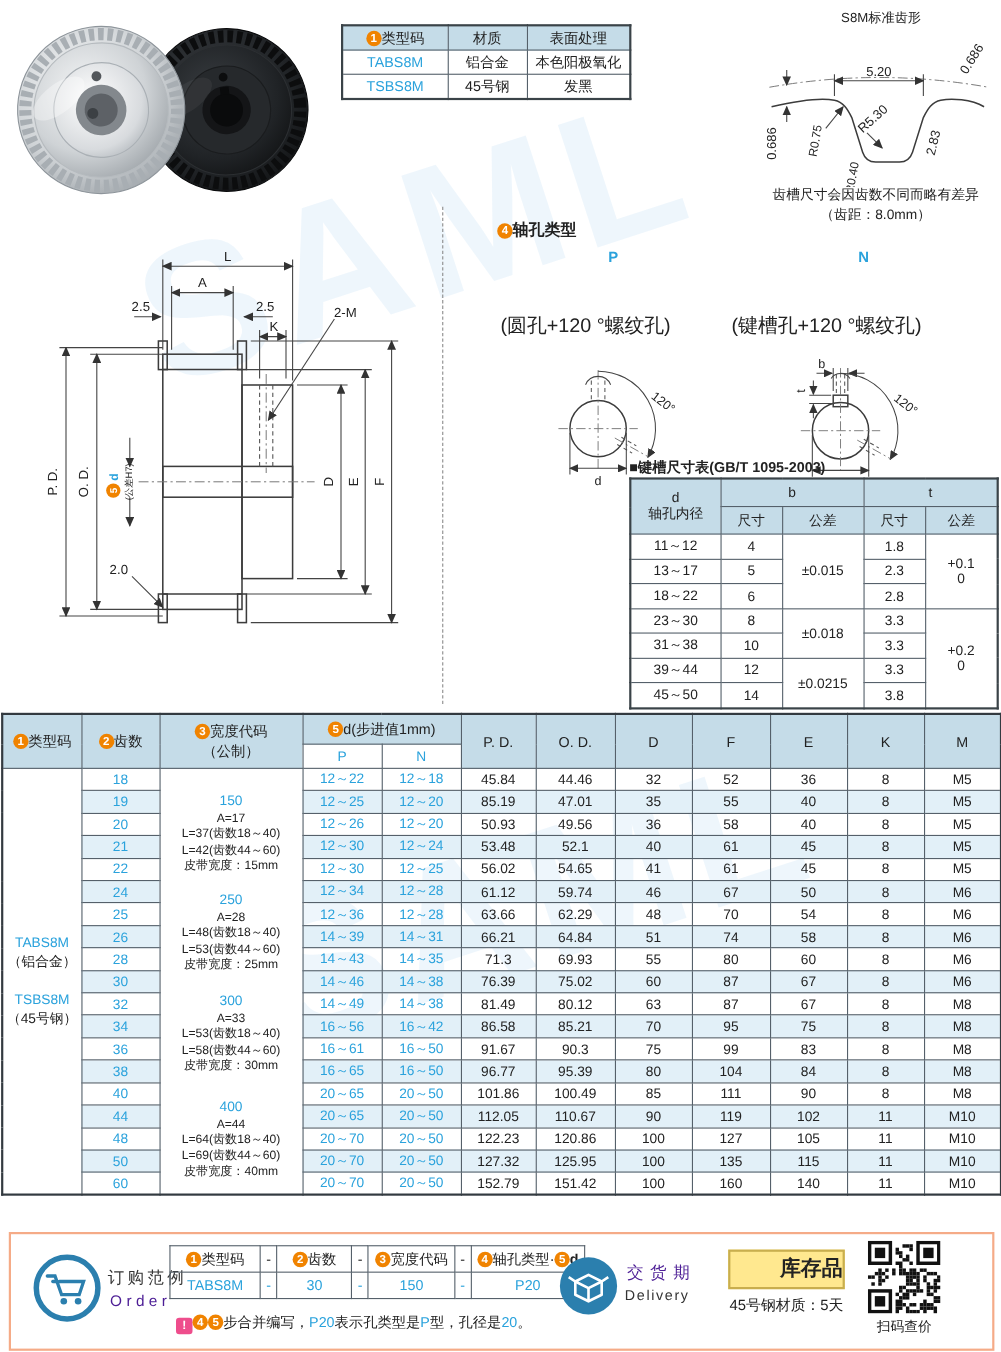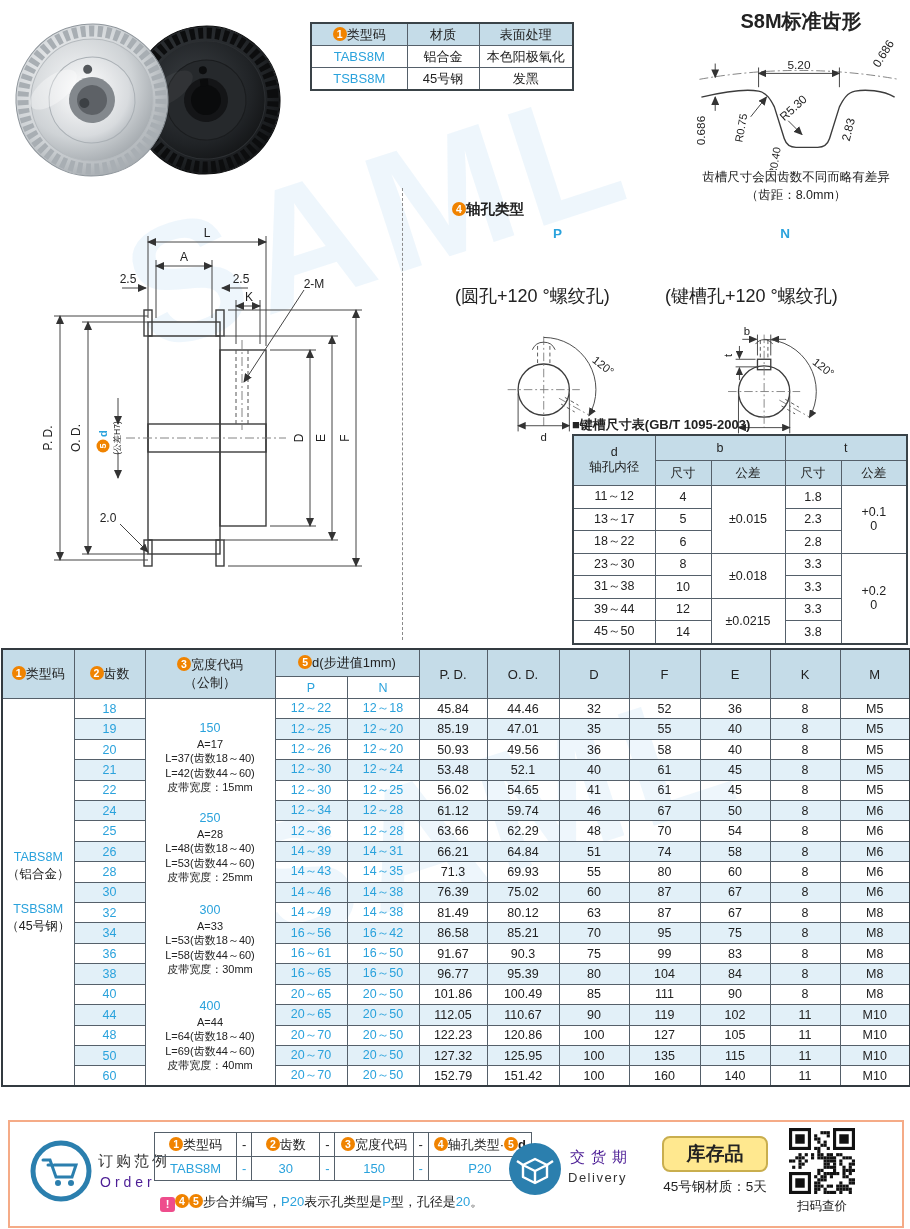--- a/index.html
+++ b/index.html
@@ -14,21 +14,21 @@
         font-size:10.5px;line-height:14px;text-align:center;font-weight:bold;vertical-align:1px;}
   .warn{display:inline-block;width:15px;height:15px;border-radius:3px;background:#ee4d8c;color:#fff;
         font-size:11px;line-height:15px;text-align:center;font-weight:bold;vertical-align:-2px;}
   
   .wm{position:absolute;font-weight:bold;color:rgba(90,170,225,0.10);pointer-events:none;
       font-size:170px;transform:rotate(-18deg);letter-spacing:8px;}
   
   #spec-table{position:absolute;left:310px;top:22px;width:262px;font-size:13px;border:2px solid #3a4348;}
   #spec-table th,#spec-table td{height:21px;}
   
-  #tooth-title{position:absolute;left:695px;top:8px;width:212px;text-align:center;font-size:20px;font-weight:bold;}
+  #tooth-title{position:absolute;left:695px;top:8px;width:212px;text-align:center;font-size:12px;font-weight:normal;}
   #tooth-notes{position:absolute;left:685px;top:168px;width:222px;text-align:center;font-size:12.5px;line-height:18px;}
   .dimtxt{font-size:11px;fill:#222;}
   .dimtxt12{font-size:12px;fill:#222;}
   .dline{stroke:#444;stroke-width:1;fill:none;}
   .oline{stroke:#3c3c3c;stroke-width:1.4;fill:none;}
   .dashd{stroke:#555;stroke-width:1;stroke-dasharray:4,3;fill:none;}
   .cdash{stroke:#777;stroke-width:0.9;stroke-dasharray:9,3,2,3;fill:none;}
   
   #divider{position:absolute;left:402px;top:188px;height:452px;border-left:1.6px dashed #8a8a8a;}
   
@@ -58,21 +58,21 @@
   
   #order-panel{position:absolute;left:8px;top:1120px;width:892px;height:104px;border:2px solid #f5ab87;background:#fff;}
   #order-table{position:absolute;left:144px;top:10px;width:378px;font-size:13px;border:1.5px solid #3a4348;}
   #order-table td{height:23px;}
   #order-note{position:absolute;left:150px;top:71px;font-size:13px;white-space:nowrap;}
   .ord-cn{position:absolute;left:88px;top:30px;font-size:15px;letter-spacing:3px;color:#333;}
   .ord-en{position:absolute;left:90px;top:52px;font-size:14px;letter-spacing:4px;color:#4c1d95;}
   #deliv-cn{position:absolute;left:560px;top:26px;font-size:15px;letter-spacing:6px;color:#4c1d95;}
   #deliv-en{position:absolute;left:558px;top:48px;font-size:13px;letter-spacing:1.5px;color:#333;}
   #stock-badge{position:absolute;left:652px;top:14px;width:102px;height:32px;background:#ffe88f;
-               border:2px solid #c9ae4e;border-radius:8px;text-align:center;line-height:32px;
+               border:2px solid #c9ae4e;border-radius:0;text-align:right;line-height:32px;
                font-size:19px;font-weight:bold;color:#222;}
   #steel-note{position:absolute;left:640px;top:56px;width:130px;text-align:center;font-size:13.5px;}
   #qr-label{position:absolute;left:779px;top:76px;width:66px;text-align:center;font-size:12.5px;}
 </style>
 </head>
 <body>
 
 <div id="page">
 
   <div class="wm" style="left:120px;top:120px;">SAML</div>

